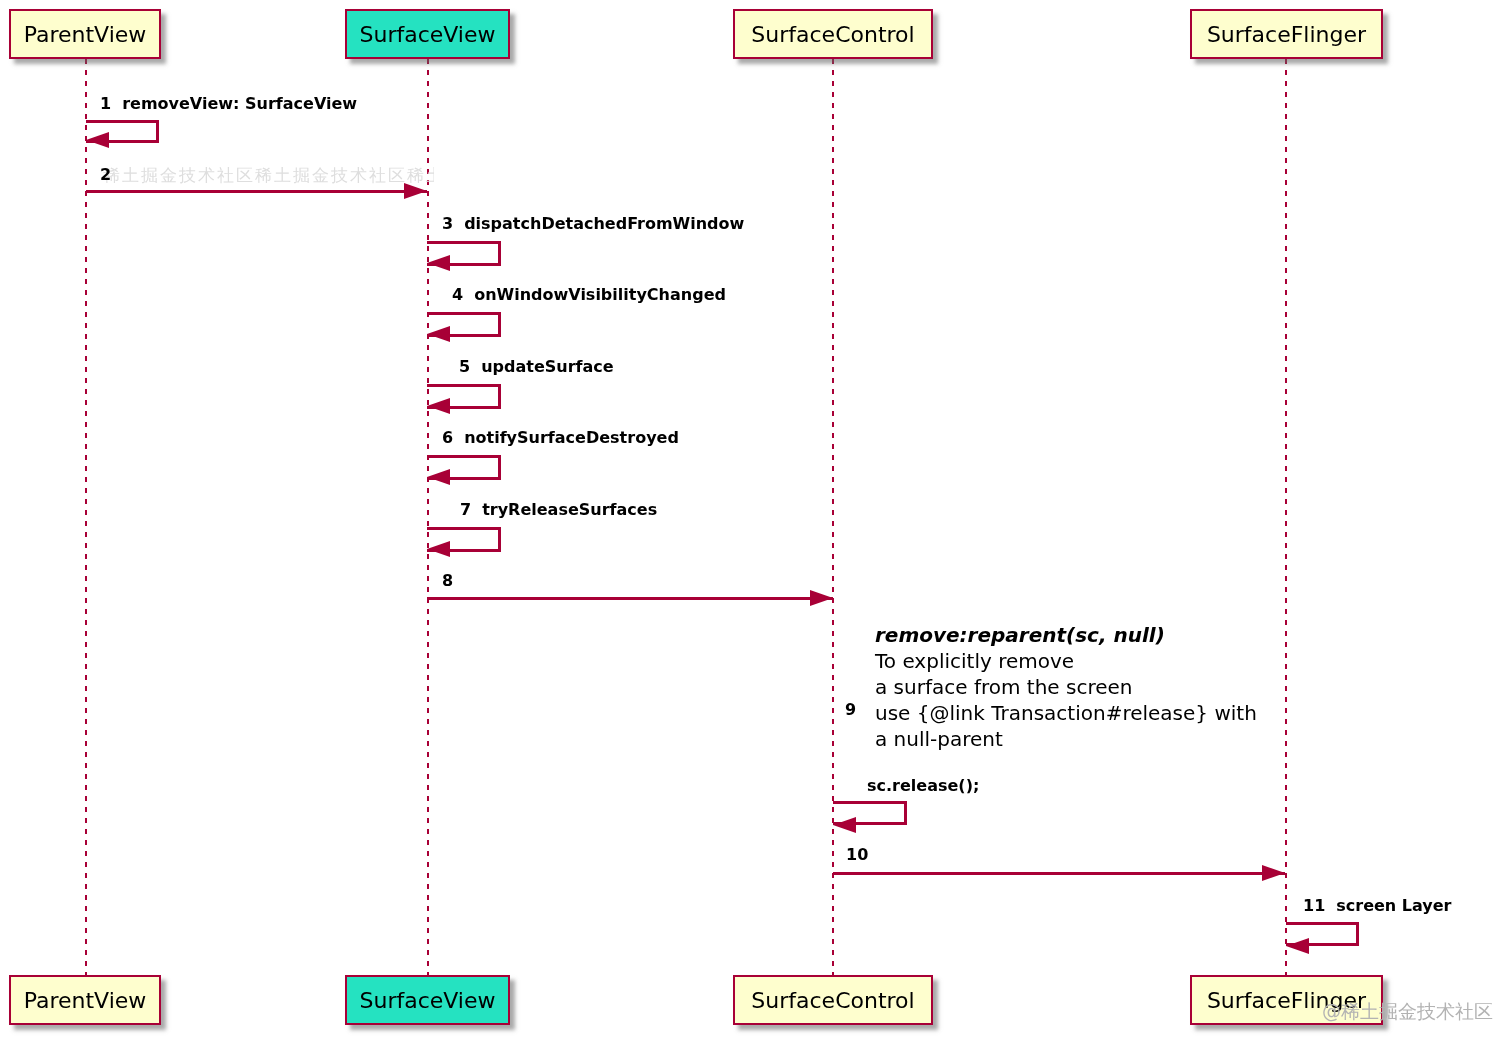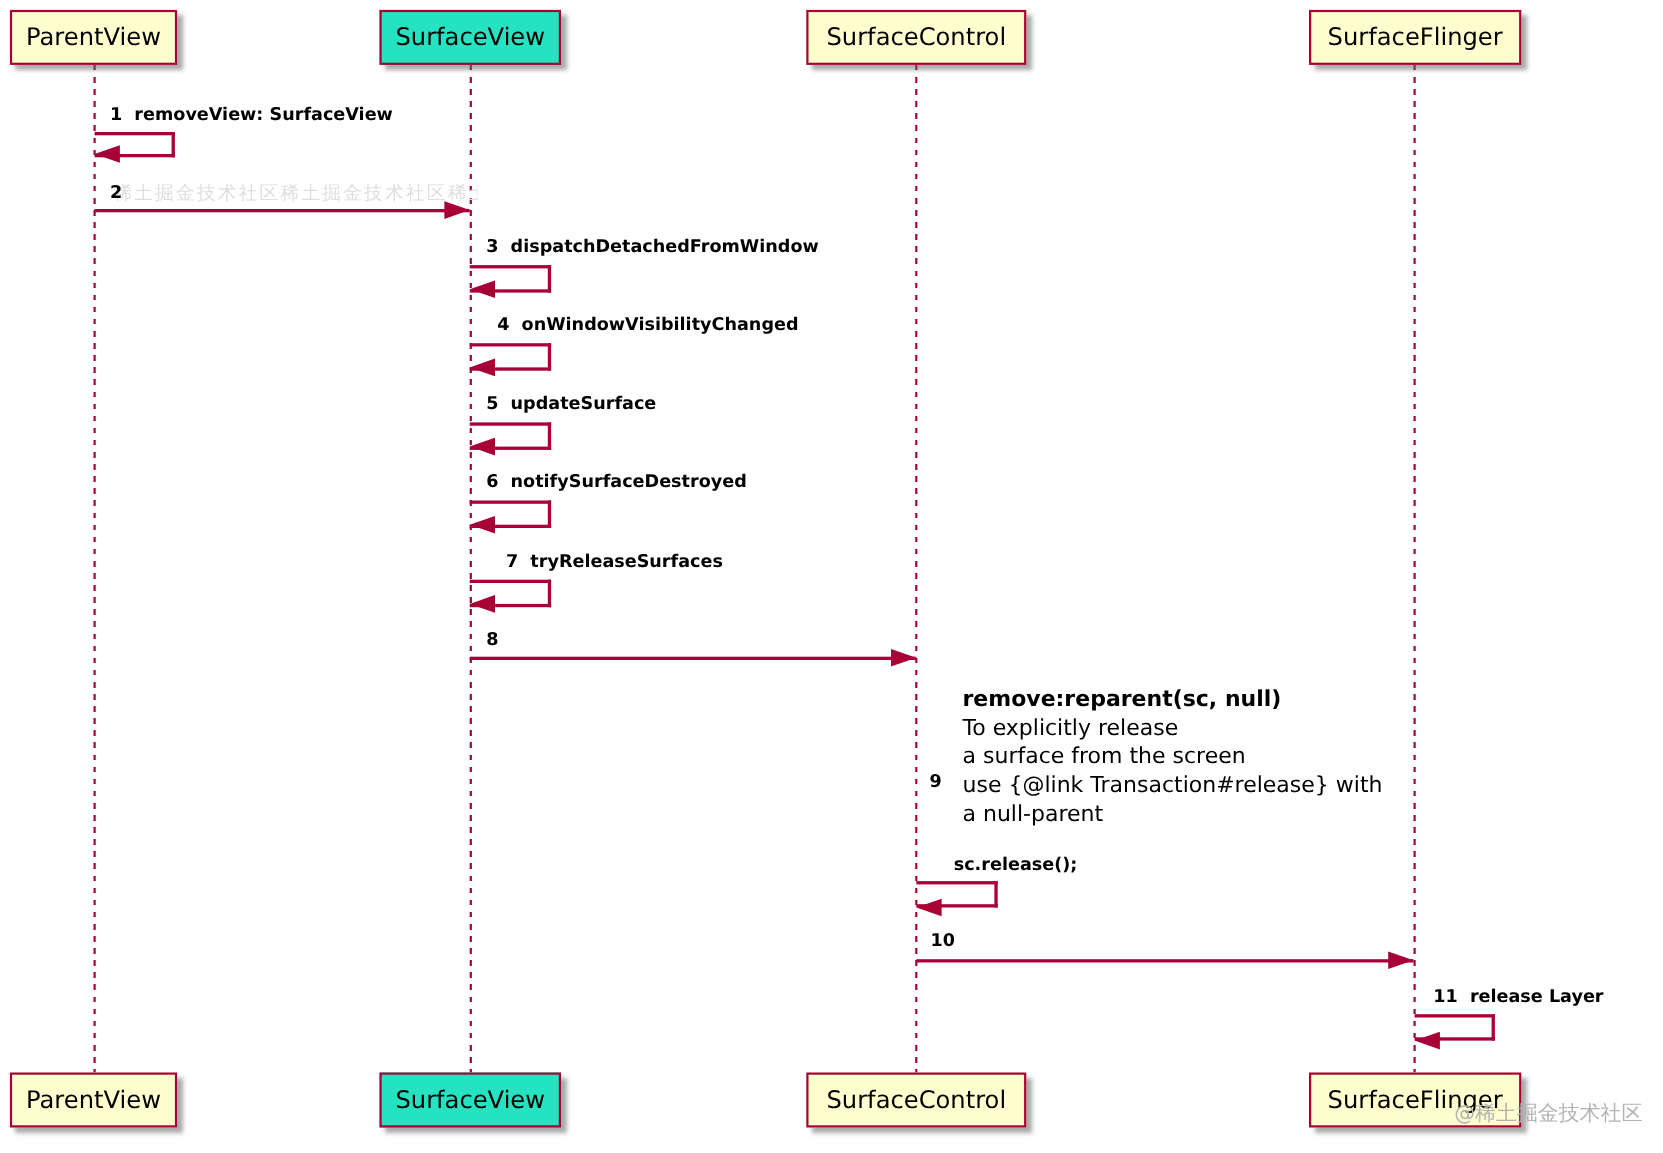--- a/index.html
+++ b/index.html
@@ -19,21 +19,21 @@
   .msg-num{font-weight:700;margin-right:11px;}
   .self-loop{position:absolute;box-sizing:border-box;
              border-top:3px solid var(--border);border-right:3px solid var(--border);
              border-bottom:3px solid var(--border);}
   .line{position:absolute;border-top:3px solid var(--border);}
   .ah{position:absolute;width:0;height:0;border-top:8px solid transparent;border-bottom:8px solid transparent;}
   .ah.left{border-right:23px solid var(--border);}
   .ah.right{border-left:23px solid var(--border);}
   
   .mline-block{position:absolute;white-space:nowrap;font-size:20px;line-height:26px;font-weight:400;}
-  .mline-block .b{font-weight:700;}
+  .mline-block .b{font-weight:700;font-style:italic;}
   
   .wm-tiled{position:absolute;left:103px;top:164px;width:331px;height:22px;overflow:hidden;
             font-size:17px;letter-spacing:2px;color:#dedede;white-space:nowrap;z-index:0;}
   .wm-main{position:absolute;left:1322px;top:999px;font-size:19px;color:#b3b3b3;
            white-space:nowrap;z-index:5;}
 </style>
 </head>
 <body>
 
 <div class="diagram">
@@ -84,21 +84,21 @@
 
   <div class="msg" style="left:427px;top:285px">
     <div class="msg-label" style="left:25px;top:0">
       <span class="msg-num">4</span><span>onWindowVisibilityChanged</span>
     </div>
     <div class="self-loop" style="left:0;top:27px;width:74px;height:25px"></div>
     <div class="ah left" style="left:0;top:41px"></div>
   </div>
 
   <div class="msg" style="left:427px;top:357px">
-    <div class="msg-label" style="left:15px;top:0">
+    <div class="msg-label" style="left:32px;top:0">
       <span class="msg-num">5</span><span>updateSurface</span>
     </div>
     <div class="self-loop" style="left:0;top:27px;width:74px;height:25px"></div>
     <div class="ah left" style="left:0;top:41px"></div>
   </div>
 
   <div class="msg" style="left:427px;top:428px">
     <div class="msg-label" style="left:15px;top:0">
       <span class="msg-num">6</span><span>notifySurfaceDestroyed</span>
     </div>
@@ -121,41 +121,41 @@
     <div class="line" style="left:0;top:26px;width:406px"></div>
     <div class="ah right" style="left:383px;top:19px"></div>
   </div>
 
   <div class="msg" style="left:833px;top:622px">
     <div class="msg-label" style="left:12px;top:78px">
       <span class="msg-num">9</span>
     </div>
     <div class="mline-block" style="left:42px;top:0">
       <div class="b">remove:reparent(sc, null)</div>
-      <div>To explicitly release</div>
+      <div>To explicitly remove</div>
       <div>a surface from the screen</div>
       <div>use {@link Transaction#release} with</div>
       <div>a null-parent</div>
     </div>
     <div class="msg-label" style="left:34px;top:154px">sc.release();</div>
     <div class="self-loop" style="left:0;top:179px;width:74px;height:24px"></div>
     <div class="ah left" style="left:0;top:195px"></div>
   </div>
 
   <div class="msg" style="left:833px;top:845px">
     <div class="msg-label" style="left:13px;top:0">
       <span class="msg-num">10</span><span></span>
     </div>
     <div class="line" style="left:0;top:27px;width:452px"></div>
     <div class="ah right" style="left:429px;top:20px"></div>
   </div>
 
   <div class="msg" style="left:1286px;top:896px">
     <div class="msg-label" style="left:17px;top:0">
-      <span class="msg-num">11</span><span>release Layer</span>
+      <span class="msg-num">11</span><span>screen Layer</span>
     </div>
     <div class="self-loop" style="left:0;top:26px;width:73px;height:24px"></div>
     <div class="ah left" style="left:0;top:42px"></div>
   </div>
 
   <div class="pbox" style="left:9px;top:975px;width:152px">
       <span>ParentView</span>
     </div>
   <div class="pbox highlight" style="left:345px;top:975px;width:165px">
       <span>SurfaceView</span>

